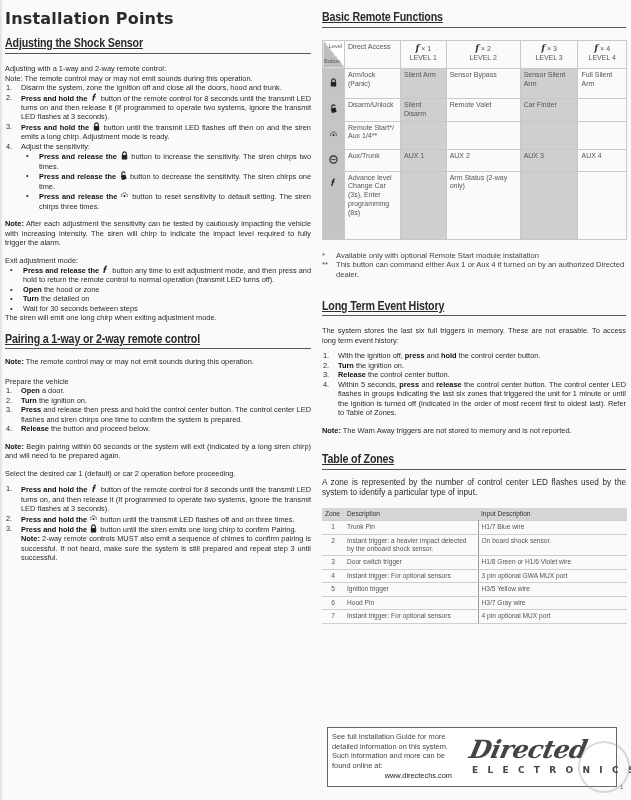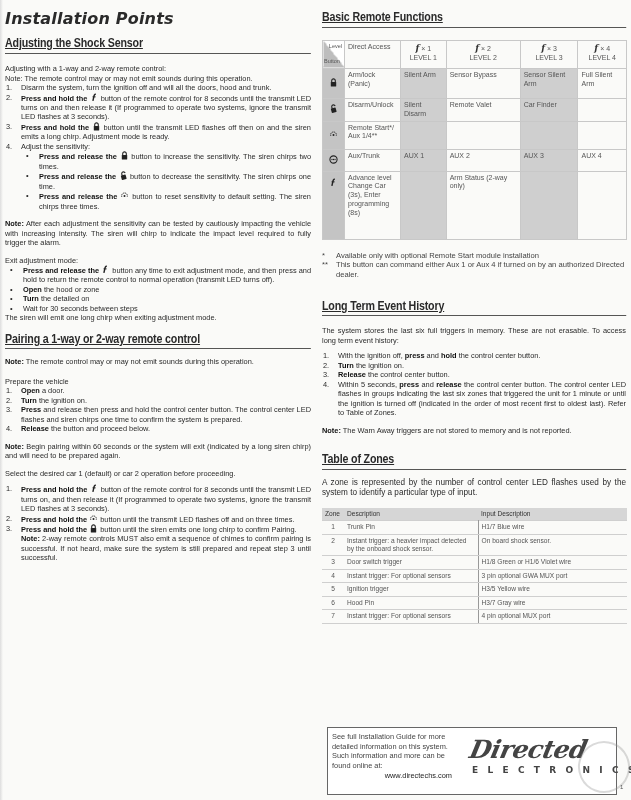--- a/index.html
+++ b/index.html
@@ -1,21 +1,21 @@
 <!DOCTYPE html>
 <html><head>
 <meta charset="utf-8">
 <style>
   * { box-sizing: border-box; margin: 0; padding: 0; }
   html, body { width: 631px; height: 800px; background: #fafaf8; overflow: hidden; }
   body { font-family: "Liberation Sans", sans-serif; color: #2a2a2a; font-size: 7.4px; line-height: 1.28; position: relative; }
   .col { position: absolute; top: 0; }
   .col-left { left: 5px; width: 306px; }
   .col-right { left: 322px; width: 304px; }
-  .page-title { font-family: "DejaVu Sans", sans-serif; font-weight: bold; font-style: italic; font-size: 16px; color: #2a2a2a; margin-top: 9px; letter-spacing: 0.2px; }
+  .page-title { font-family: "DejaVu Sans", sans-serif; font-weight: bold; font-size: 16px; color: #2a2a2a; margin-top: 9px; letter-spacing: 0.2px; }
   .sec-title { font-family: "Liberation Sans Narrow", "Liberation Sans", sans-serif; font-weight: bold; font-size: 13px; color: #2a2a2a; border-bottom: 1px solid #555; padding-bottom: 1px; transform: scaleX(0.82); transform-origin: left; width: 122%; letter-spacing: -0.2px; }
   .sec-title span { text-decoration: underline; }
   p { margin: 0; }
   ol.steps { list-style: none; }
   ol.steps li { display: flex; }
   ol.steps li .n { width: 16px; flex: none; padding-left: 1px; }
   ol.steps li .t { flex: 1; text-align: justify; }
   ul.bul { list-style: none; }
   ul.bul li { display: flex; }
   ul.bul li .b { width: 18px; flex: none; padding-left: 5px; }
@@ -40,21 +40,21 @@
   .footnotes li { display: flex; }
   .footnotes .m { width: 14px; flex: none; }
 
   
   table.zt { border-collapse: collapse; width: 305px; font-size: 6.6px; margin-top: 9px; }
   table.zt th { background: #d6d6d6; font-weight: normal; text-align: left; padding: 2px 3px; color: #333; }
   table.zt td { border-top: 1px solid #cfcfcf; border-bottom: 1px solid #cfcfcf; padding: 2px 3px; color: #555; vertical-align: top; }
   table.zt td.z { text-align: center; width: 22px; }
   table.zt td.d { border-right: 1px solid #999; width: 134px; }
 
-  .infobox { position: absolute; top: 727px; left: 327px; width: 290px; height: 68px; border: 1px solid #666; background: #fff; display: flex; }
+  .infobox { position: absolute; top: 727px; left: 327px; width: 290px; height: 60px; border: 1px solid #666; background: #fff; display: flex; }
   .infobox .txt { width: 128px; padding: 4px 4px; font-size: 7.4px; color: #444; line-height: 1.3; }
   .infobox .url { padding-left: 22px; color: #222; text-align: right; }
   .logo { flex: 1; position: relative; }
   .logo .brand { position: absolute; top: 6px; left: 14px; font-family: "DejaVu Serif", serif; font-weight: bold; font-style: italic; font-size: 25px; color: #444; letter-spacing: -0.5px; transform: skewX(-12deg); }
   .logo .elec { position: absolute; top: 37px; left: 16px; font-family: "DejaVu Sans", sans-serif; font-weight: bold; font-size: 9px; letter-spacing: 9.3px; color: #444; }
   .watermark { position: absolute; left: 578px; top: 741px; width: 52px; height: 52px; border-radius: 50%; border: 2px solid rgba(150,150,150,0.35); color: rgba(140,140,140,0.5); font-size: 5px; display: flex; align-items: center; justify-content: center; text-align: center; transform: rotate(-25deg); }
   .pagenum { position: absolute; left: 620px; top: 784px; font-size: 6px; color: #555; }
   .binding { position: absolute; left: 0; top: 0; width: 3px; height: 800px; background: linear-gradient(to right, #ddd, #fafaf8); }
 </style>
 </head>
@@ -95,21 +95,21 @@
   <div style="height:6px"></div>
   <h2 class="sec-title"><span>Adjusting the Shock Sensor</span></h2>
   <div class="gap10"></div>
 
   <p>Adjusting with a 1-way and 2-way remote control:</p>
   <p><span>Note:</span> <span>The remote control may or may not emit sounds during this operation.</span></p>
 
   <ol class="steps">
     <li>
         <span class="n">1.</span>
-        <span class="t">Disarm the system, turn the ignition off and will all the doors, hood and trunk.</span>
+        <span class="t">Disarm the system, zone the ignition off and close all the doors, hood and trunk.</span>
       </li>
     <li>
         <span class="n">2.</span>
         <span class="t"><span class="bold">Press and hold the</span> <svg class="ico">
             <use href="#i-f"></use>
           </svg> <span>button of the remote control for 8 seconds until the transmit LED turns on and then release it (If programmed to operate two systems, ignore the transmit LED flashes at 3 seconds).</span></span>
       </li>
     <li>
         <span class="n">3.</span>
         <span class="t"><span class="bold">Press and hold the</span> <svg class="ico">

